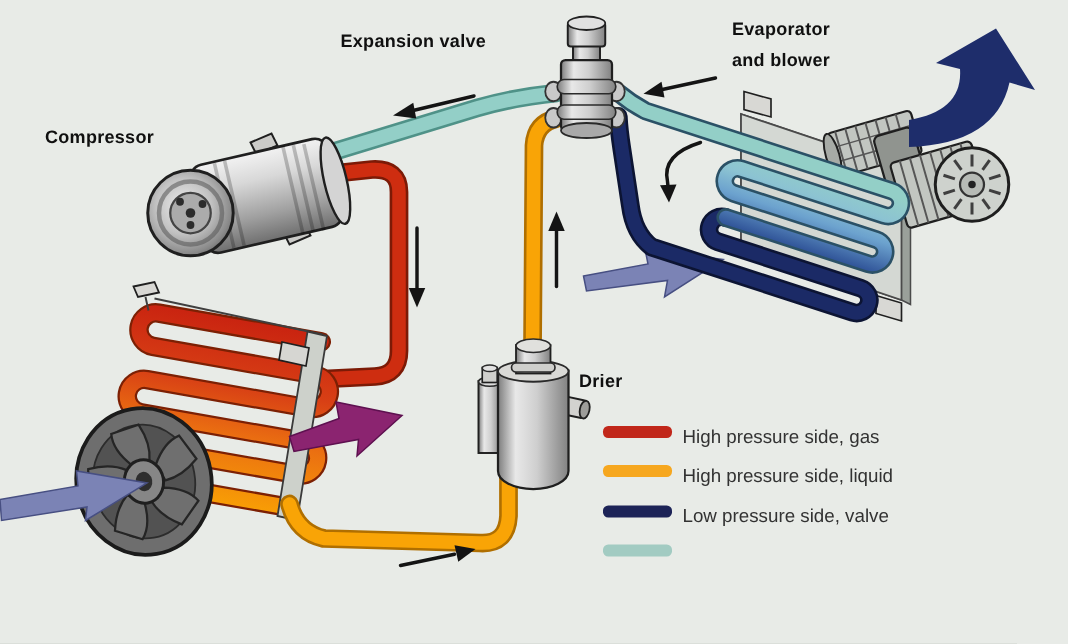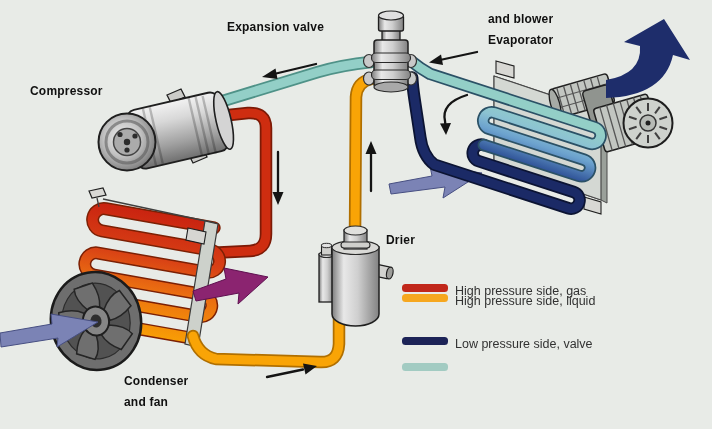--- a/index.html
+++ b/index.html
@@ -252,35 +252,31 @@
     <rect x="371.5" y="70" width="39" height="9.5" rx="4.5" fill="url(#gMetalH)" stroke="#2a2a2a" stroke-width="1.1"></rect>
     <ellipse cx="391" cy="87" rx="17" ry="5" fill="#a9a9a9" stroke="#2a2a2a" stroke-width="1.2"></ellipse>
     <rect x="378.5" y="15" width="25" height="16" rx="2" fill="url(#gMetalH)" class="metal" stroke-width="1.3"></rect>
     <ellipse cx="391" cy="15.5" rx="12.5" ry="4.5" fill="#e0e0e0" stroke="#222" stroke-width="1.2"></ellipse>
   </g>
 </svg>
 
 <div class="lbl" style="left:30px;top:81px">Compressor</div>
 <div class="lbl" style="left:227px;top:17px">Expansion valve</div>
 <div class="lbl" style="left:488px;top:9px">
+  <div>Evaporator</div>
   <div>and blower</div>
-  <div>Evaporator</div>
 </div>
-<div class="lbl" style="left:386px;top:230px">Drier</div>
-<div class="lbl" style="left:124px;top:371px">
-  <div>Condenser</div>
-  <div>and fan</div>
-</div>
+<div class="lbl" style="left:386px;top:244px">Drier</div>
 
 <div class="legend">
   <div class="legend-row" style="top:284px">
     <span class="swatch" style="background-color: rgb(193, 39, 26);"></span>
     <span class="legend-label">High pressure side, gas</span>
   </div>
-  <div class="legend-row" style="top:294px">
+  <div class="legend-row" style="top:310px">
     <span class="swatch" style="background-color: rgb(246, 167, 31);"></span>
     <span class="legend-label">High pressure side, liquid</span>
   </div>
   <div class="legend-row" style="top:337px">
     <span class="swatch" style="background-color: rgb(28, 35, 87);"></span>
     <span class="legend-label">Low pressure side, valve</span>
   </div>
   <div class="legend-row" style="top:363px">
     <span class="swatch" style="background-color: rgb(162, 203, 194);"></span>
   </div>

